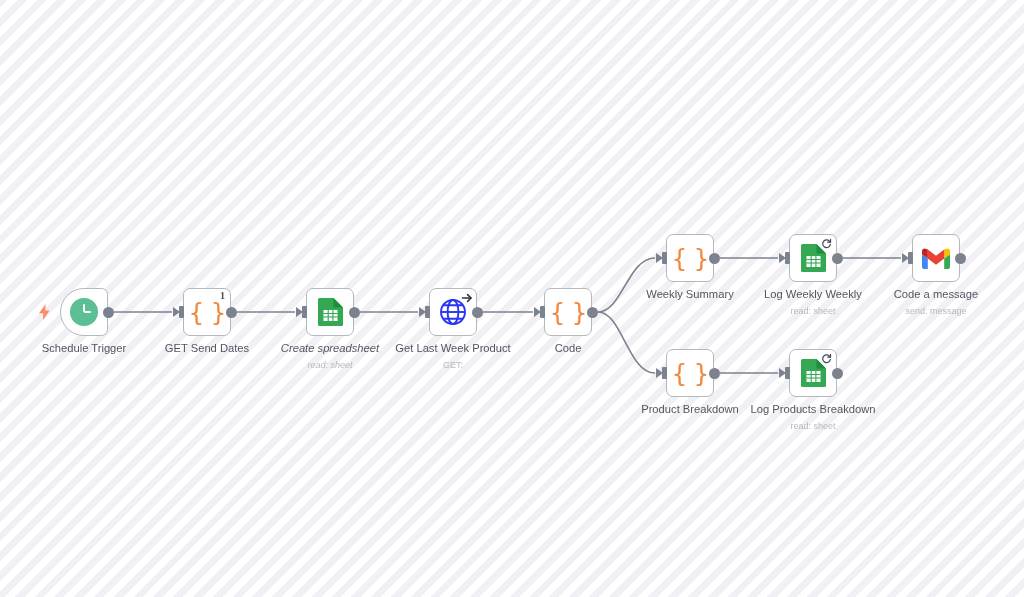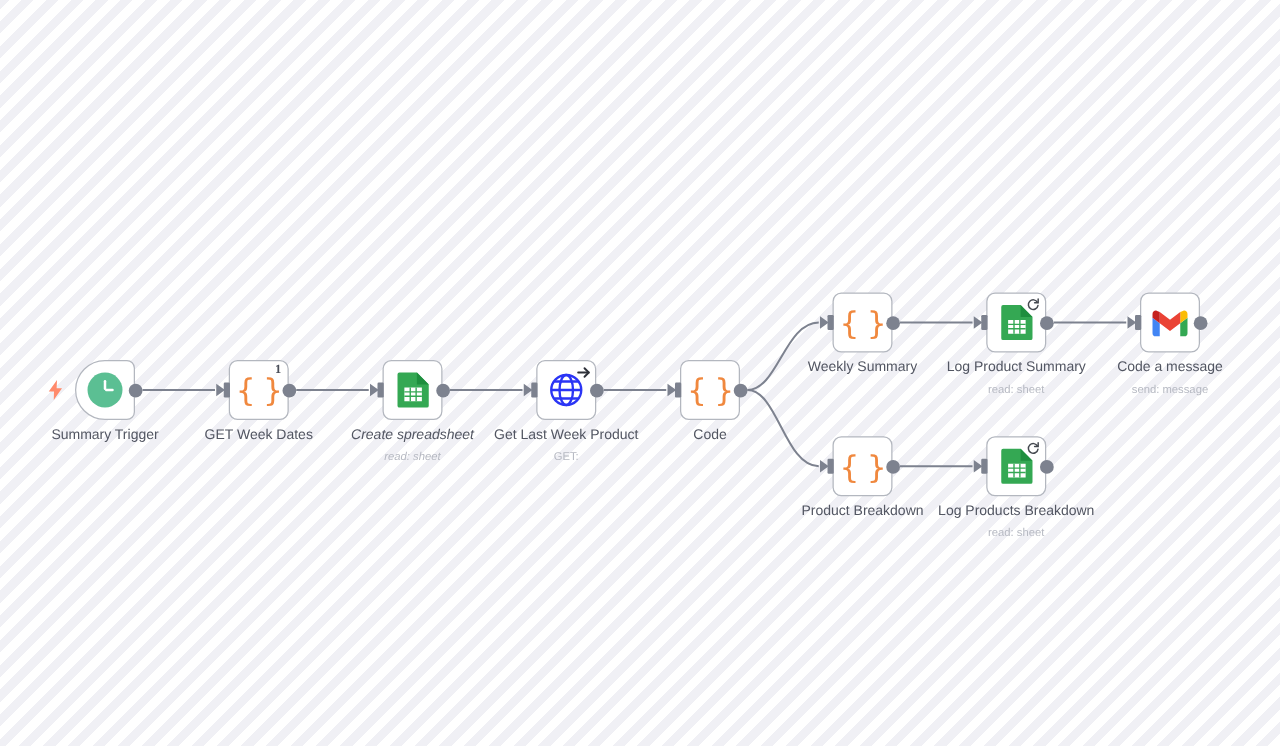--- a/index.html
+++ b/index.html
@@ -167,32 +167,32 @@
       <path d="M 598 312 C 622 312, 628 373, 655 373" fill="none" stroke="#7d828f" stroke-width="1.6"></path>
       <path d="M 720 258 L 778 258" fill="none" stroke="#7d828f" stroke-width="1.6"></path>
       <path d="M 843 258 L 901 258" fill="none" stroke="#7d828f" stroke-width="1.6"></path>
       <path d="M 720 373 L 778 373" fill="none" stroke="#7d828f" stroke-width="1.6"></path>
     </svg>
 
   <div id="nodes">
       <div class="node trigger" style="left: 60px; top: 288px;">
         <div class="icon-clock"></div>
         <span class="out-dot"></span>
-        <span class="node-label">Summary Trigger</span>
+        <span class="node-label">Schedule Trigger</span>
       </div>
       <span class="bolt" style="left: 38px; top: 304px;"><svg width="13" height="16" viewBox="0 0 13 16">
           <path d="M7.6 0 1 9.2h4.2L5 16l6.6-9.4H7.3z" fill="#ff8a6b"></path>
         </svg></span>
       <div class="node" style="left: 183px; top: 288px;">
         <div class="icon-braces">{&nbsp;}</div>
         <span class="badge-num">1</span>
         <span class="in-arrow"></span>
         <span class="in-port"></span>
         <span class="out-dot"></span>
-        <span class="node-label">GET Week Dates</span>
+        <span class="node-label">GET Send Dates</span>
       </div>
       <div class="node" style="left: 306px; top: 288px; font-style: italic;">
         <span class="icon-sheet">
           <svg width="27" height="30" viewBox="0 0 27 30">
             <path d="M1 2.5A1.5 1.5 0 0 1 2.5 1h14L26 10.5v17a1.5 1.5 0 0 1-1.5 1.5h-22A1.5 1.5 0 0 1 1 27.5z" fill="#34a853"></path>
             <path d="M16.5 1 26 10.5h-9.5z" fill="#1e8e3e"></path>
             <rect x="6.5" y="13" width="14" height="11" fill="#ffffff"></rect>
             <g stroke="#34a853" stroke-width="1.1">
               <line x1="6.5" y1="16.5" x2="20.5" y2="16.5"></line>
               <line x1="6.5" y1="20" x2="20.5" y2="20"></line>
@@ -258,21 +258,21 @@
         </span>
         <span class="badge-icon">
           <svg width="11" height="11" viewBox="0 0 12 12" fill="none" stroke="#44484f" stroke-width="1.3" stroke-linecap="round">
             <path d="M9.8 4.3A4.2 4.2 0 1 0 10.2 7"></path>
             <path d="M10.4 1.4v3.1H7.3"></path>
           </svg>
         </span>
         <span class="in-arrow"></span>
         <span class="in-port"></span>
         <span class="out-dot"></span>
-        <span class="node-label">Log Product Summary</span>
+        <span class="node-label">Log Weekly Weekly</span>
         <span class="node-sub">read: sheet</span>
       </div>
       <div class="node" style="left: 912px; top: 234px;">
         <span class="icon-gmail">
           <svg width="30" height="23" viewBox="0 0 30 23">
             <path d="M2.4 22h4.4V11.6L1 7.2v12.4A2.4 2.4 0 0 0 2.4 22z" fill="#4285f4"></path>
             <path d="M23.2 22h4.4A2.4 2.4 0 0 0 29 19.6V7.2l-5.8 4.4z" fill="#34a853"></path>
             <path d="M23.2 2.6v9l5.8-4.4V4.1c0-2.2-2.5-3.4-4.2-2.1z" fill="#fbbc04"></path>
             <path d="M6.8 11.6V2.6L15 8.8l8.2-6.2v9L15 17.8z" fill="#ea4335"></path>
             <path d="M1 4.1v3.1l5.8 4.4v-9L5.2 2C3.5.7 1 1.9 1 4.1z" fill="#c5221f"></path>

